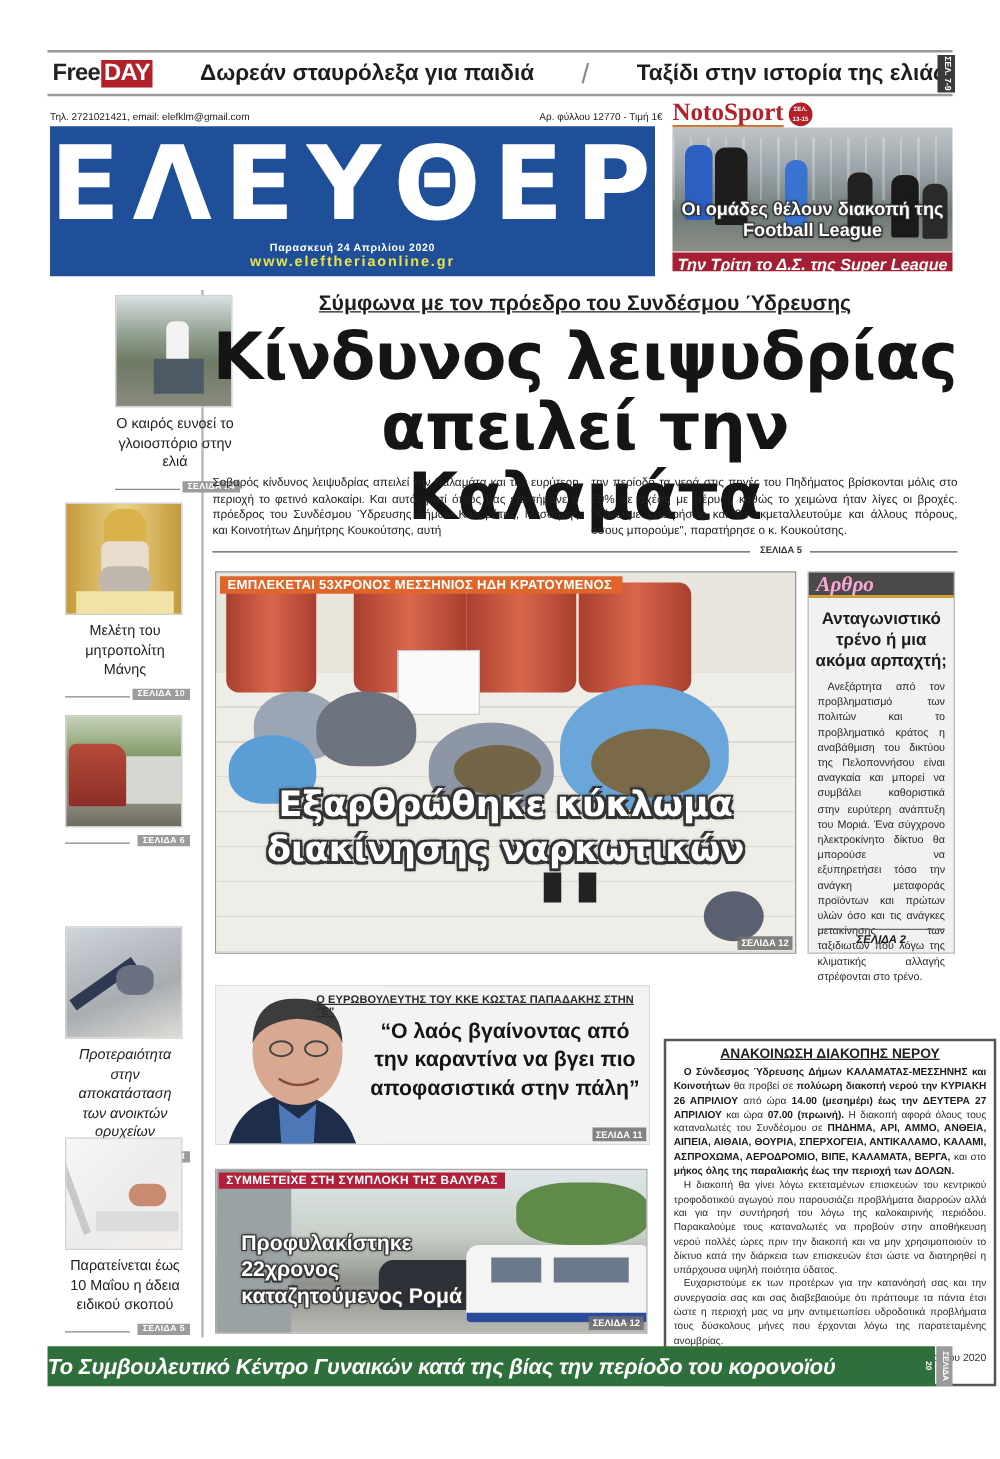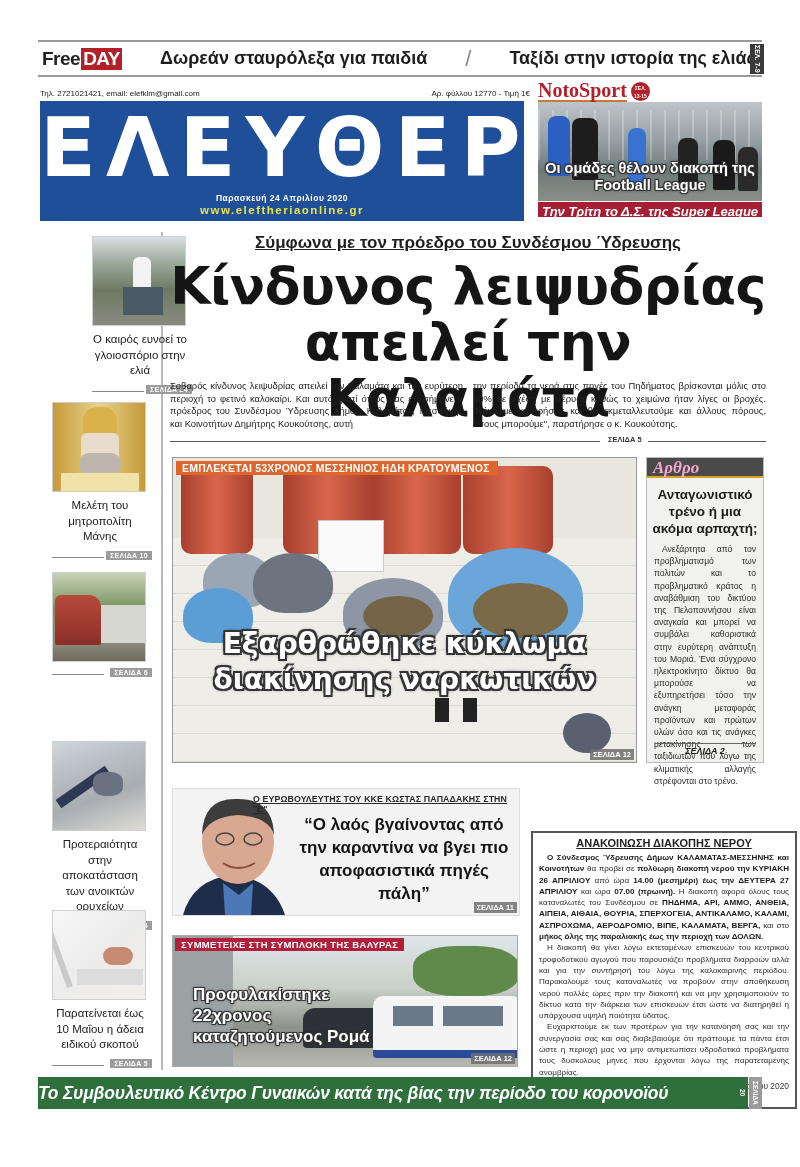--- a/index.html
+++ b/index.html
@@ -177,21 +177,21 @@
     <div class="side-photo" style="background: linear-gradient(180deg,#c7d2b8 0%,#7a9460 40%,#8b8a7a 80%,#6e6a60 100%);">
       <div style="position:absolute;left:2px;top:22px;width:46px;height:50px;background:linear-gradient(180deg,#b64a3a,#8c2f28);border-radius:6px 12px 2px 2px;"></div>
       <div style="position:absolute;left:48px;top:32px;width:46px;height:38px;background:#d7d7d2;"></div>
     </div>
     <div class="side-page">
         <div class="line"></div>
         <span class="tag">ΣΕΛΙΔΑ 6</span>
       </div>
   </div>
 
-  <div class="side-item" style="top:509px;">
+  <div class="side-item" style="top:509px;font-style:italic;">
     <div class="side-photo" style="background: linear-gradient(160deg,#cfd6dc 0%,#b9bfc4 30%,#a8adb2 60%,#dedcd6 100%);">
       <div style="position:absolute;left:0;top:40px;width:60px;height:10px;background:#2f3a52;transform:rotate(-35deg);"></div>
       <div style="position:absolute;left:40px;top:30px;width:30px;height:24px;background:#6a7282;border-radius:40%;"></div>
     </div>
     <div class="side-title">Προτεραιότητα στην αποκατάσταση των ανοικτών ορυχείων</div>
     <div class="side-page">
         <div class="line"></div>
         <span class="tag">ΣΕΛΙΔΑ 4</span>
       </div>
   </div>
@@ -262,21 +262,21 @@
     <rect x="0" y="0" width="135" height="128" fill="#f3f3f3"></rect>
     <path d="M10 128 Q20 92 60 88 Q100 92 112 128 Z" fill="#1e2e4a"></path>
     <path d="M50 96 L66 108 L80 96 L78 128 L52 128 Z" fill="#4d78b8"></path>
     <ellipse cx="65" cy="55" rx="36" ry="42" fill="#d8a890"></ellipse>
     <path d="M29 48 Q30 10 65 12 Q100 12 101 48 Q96 30 65 28 Q36 30 29 48 Z" fill="#3c3c3c"></path>
     <ellipse cx="52" cy="52" rx="9" ry="6" fill="none" stroke="#444" stroke-width="1.5"></ellipse>
     <ellipse cx="80" cy="52" rx="9" ry="6" fill="none" stroke="#444" stroke-width="1.5"></ellipse>
     <path d="M50 76 Q65 86 82 76" stroke="#8a4a3a" stroke-width="2" fill="none"></path>
   </svg>
   <div class="quote-kicker">Ο ΕΥΡΩΒΟΥΛΕΥΤΗΣ ΤΟΥ ΚΚΕ ΚΩΣΤΑΣ ΠΑΠΑΔΑΚΗΣ ΣΤΗΝ "Ε"</div>
-  <div class="quote-text">“Ο λαός βγαίνοντας από την καραντίνα να βγει πιο αποφασιστικά πηγές πάλη”</div>
+  <div class="quote-text">“Ο λαός βγαίνοντας από την καραντίνα να βγει πιο αποφασιστικά στην πάλη”</div>
   <span class="corner-page">ΣΕΛΙΔΑ 11</span>
 </div>
 
 <div class="abs arrest">
   <div style="position:absolute;left:0;top:0;width:60px;height:132px;background:#9aa2a4;"></div>
   <div style="position:absolute;left:240px;top:10px;width:106px;height:50px;background:#5f8a4a;border-radius:40%;"></div>
   <div style="position:absolute;left:130px;top:72px;width:110px;height:40px;background:#2e3238;border-radius:12px 16px 4px 4px;"></div>
   <div style="position:absolute;left:200px;top:60px;width:146px;height:62px;background:#f4f4f4;border-radius:10px 6px 4px 4px;border-bottom:8px solid #2a4a9a;"></div>
   <div style="position:absolute;left:220px;top:70px;width:40px;height:20px;background:#6a7a8a;"></div>
   <div style="position:absolute;left:270px;top:70px;width:60px;height:20px;background:#6a7a8a;"></div>

